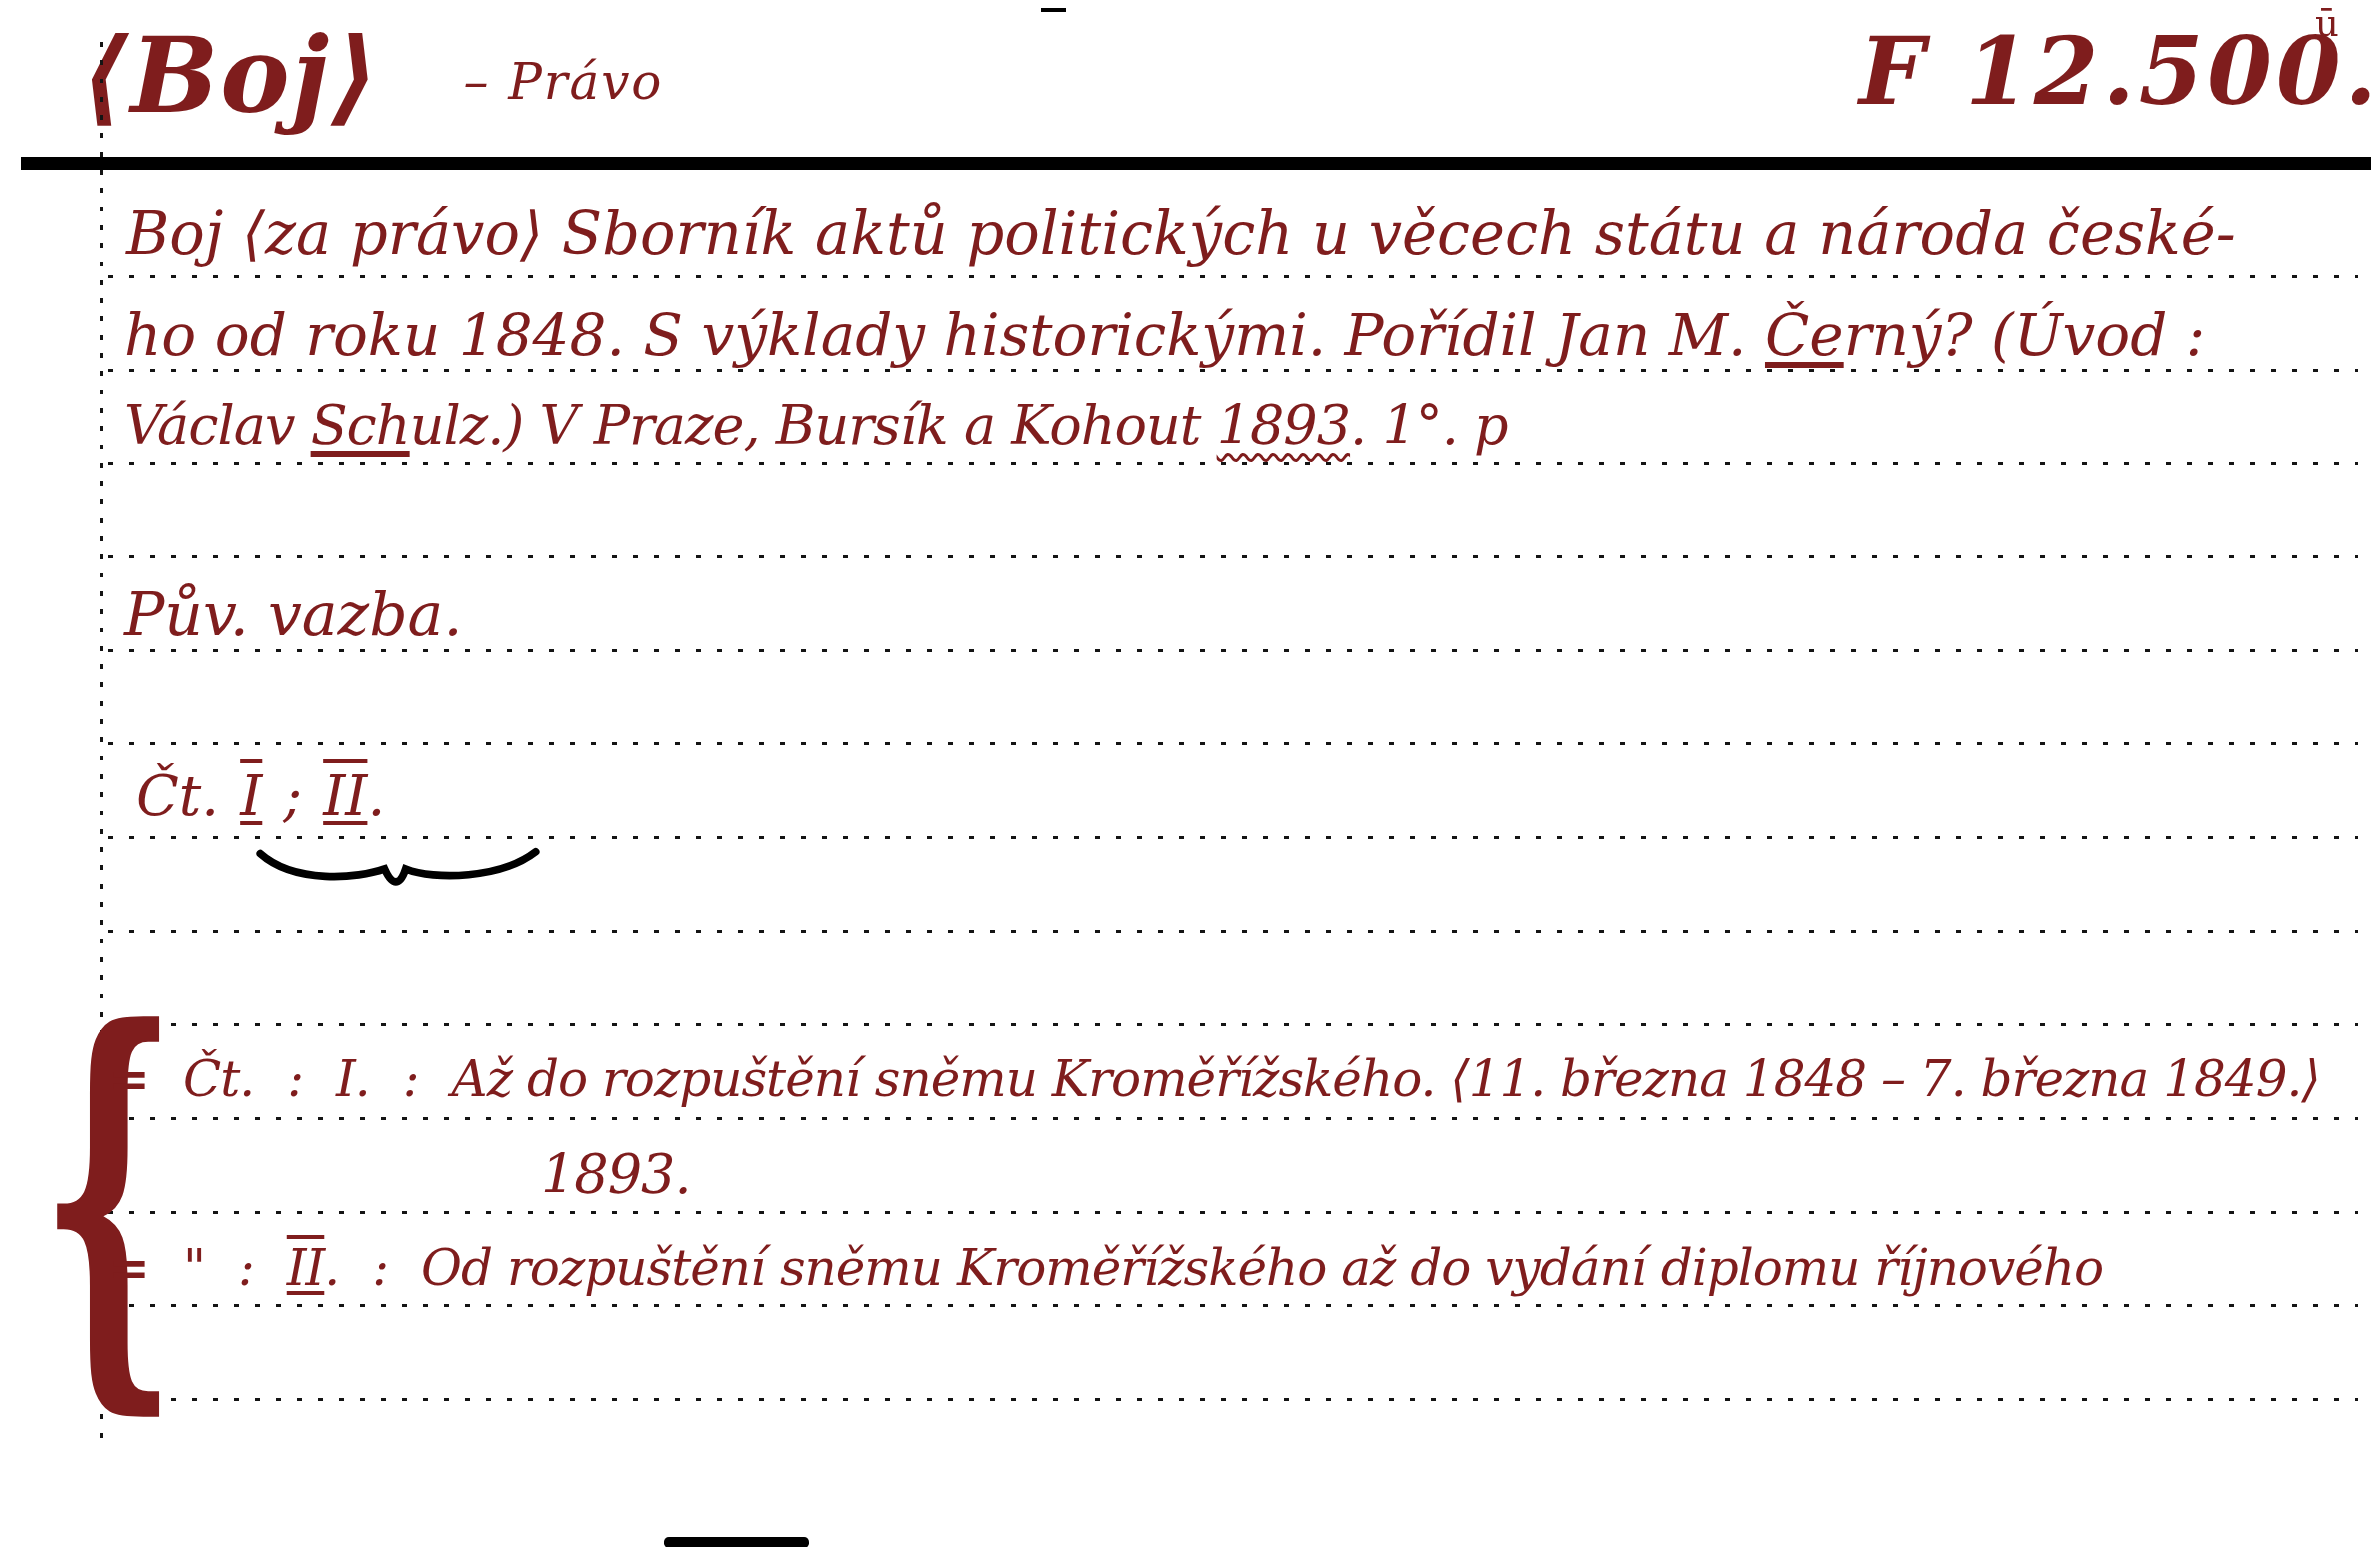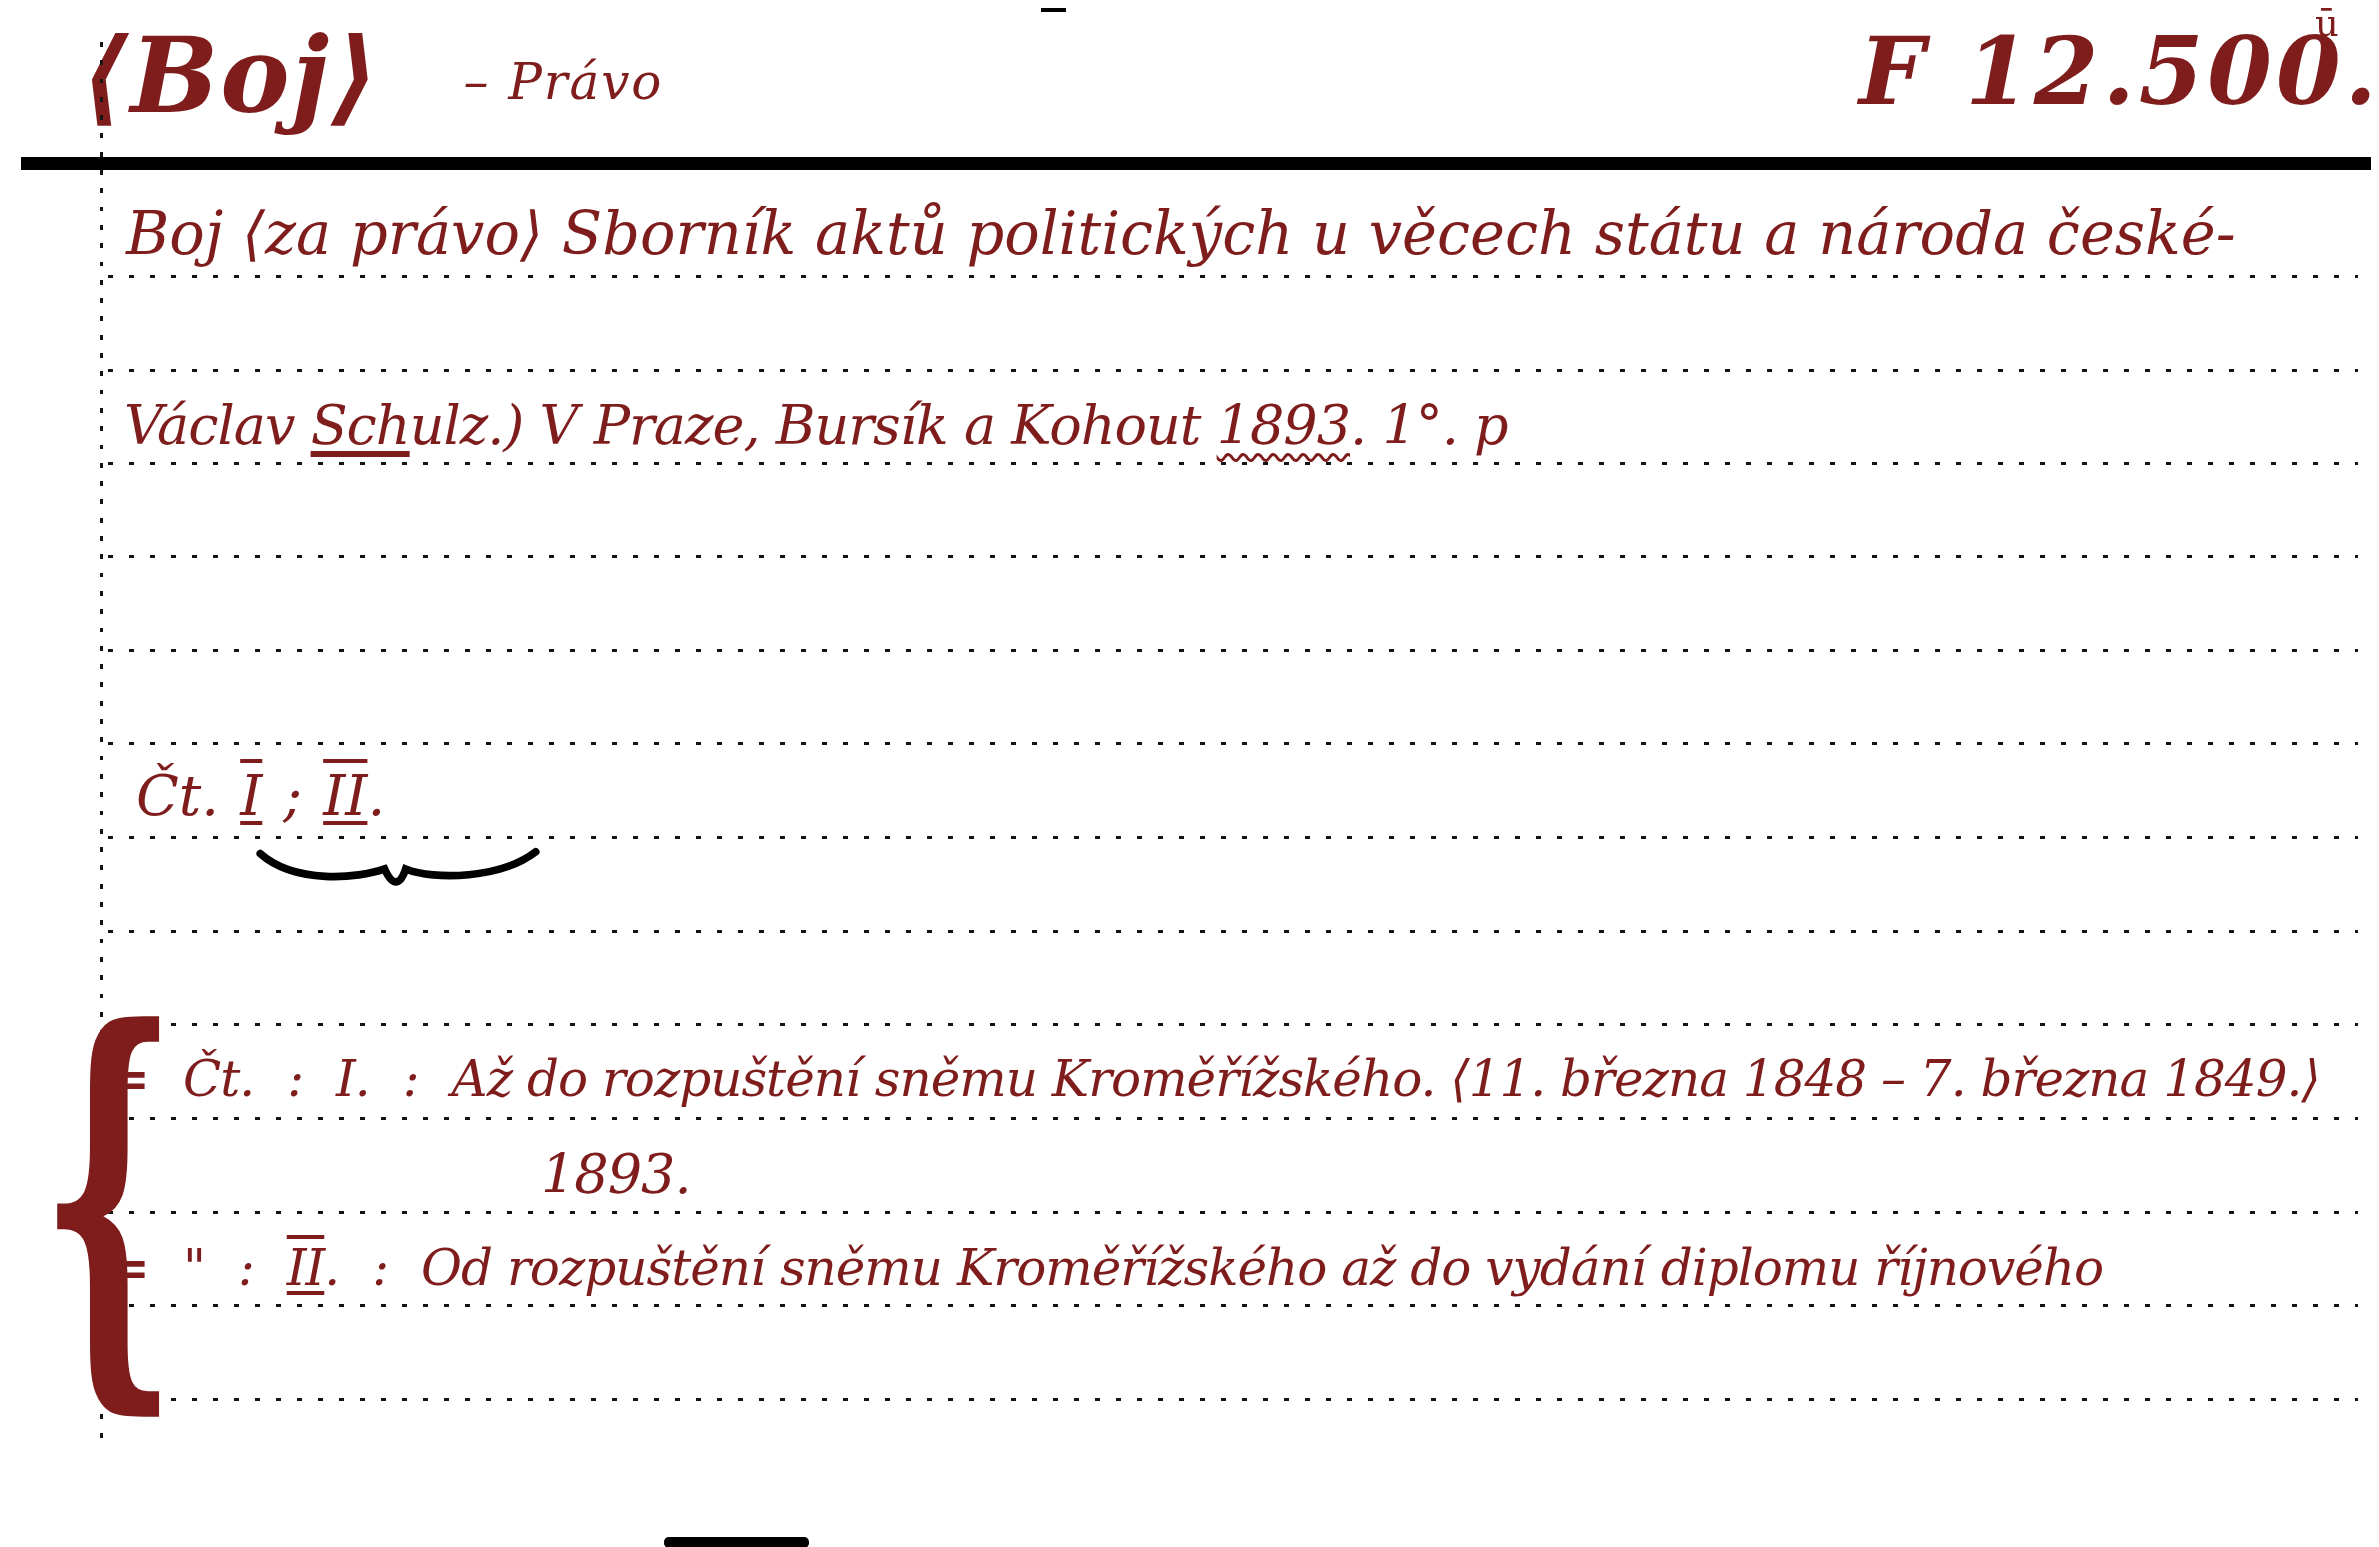--- a/index.html
+++ b/index.html
@@ -67,24 +67,28 @@
   <div class="hrule" style="top:742px"></div>
   <div class="hrule" style="top:836px"></div>
   <div class="hrule" style="top:930px"></div>
   <div class="hrule" style="top:1023px"></div>
   <div class="hrule" style="top:1117px"></div>
   <div class="hrule" style="top:1211px"></div>
   <div class="hrule" style="top:1304px"></div>
   <div class="hrule" style="top:1398px"></div>
 
   <div class="hw l1">Boj ⟨za právo⟩ Sborník aktů politických u věcech státu a národa české-</div>
+  <div class="hw l2">
+    <span>ho od roku 1848. S výklady historickými. Pořídil Jan M. </span><span class="ul">Če</span><span>rný</span><span>? (Úvod :</span>
+  </div>
   <div class="hw l3">
     <span>Václav </span><span class="ul">Sch</span><span>ulz</span><span>.) V Praze, Bursík a Kohout </span><span class="wavy">1893</span><span>. 1°. p</span>
   </div>
 
+  <div class="hw binding">Pův. vazba.</div>
 
   <div class="hw parts">
     <span>Čt.</span><span class="gap-s"></span><span class="rn">I</span><span class="gap-s"></span><span>;</span><span class="gap-s"></span><span class="rn">II</span><span>.</span>
   </div>
   <div class="underbrace">
     <svg width="290" height="44" viewBox="0 0 300 46" xmlns="http://www.w3.org/2000/svg">
       <path d="M6 8 C42 40, 108 34, 136 24 C144 42, 152 42, 158 24 C188 36, 258 34, 294 6" fill="none" stroke="#000" stroke-width="8" stroke-linecap="round"></path>
     </svg>
   </div>
 

